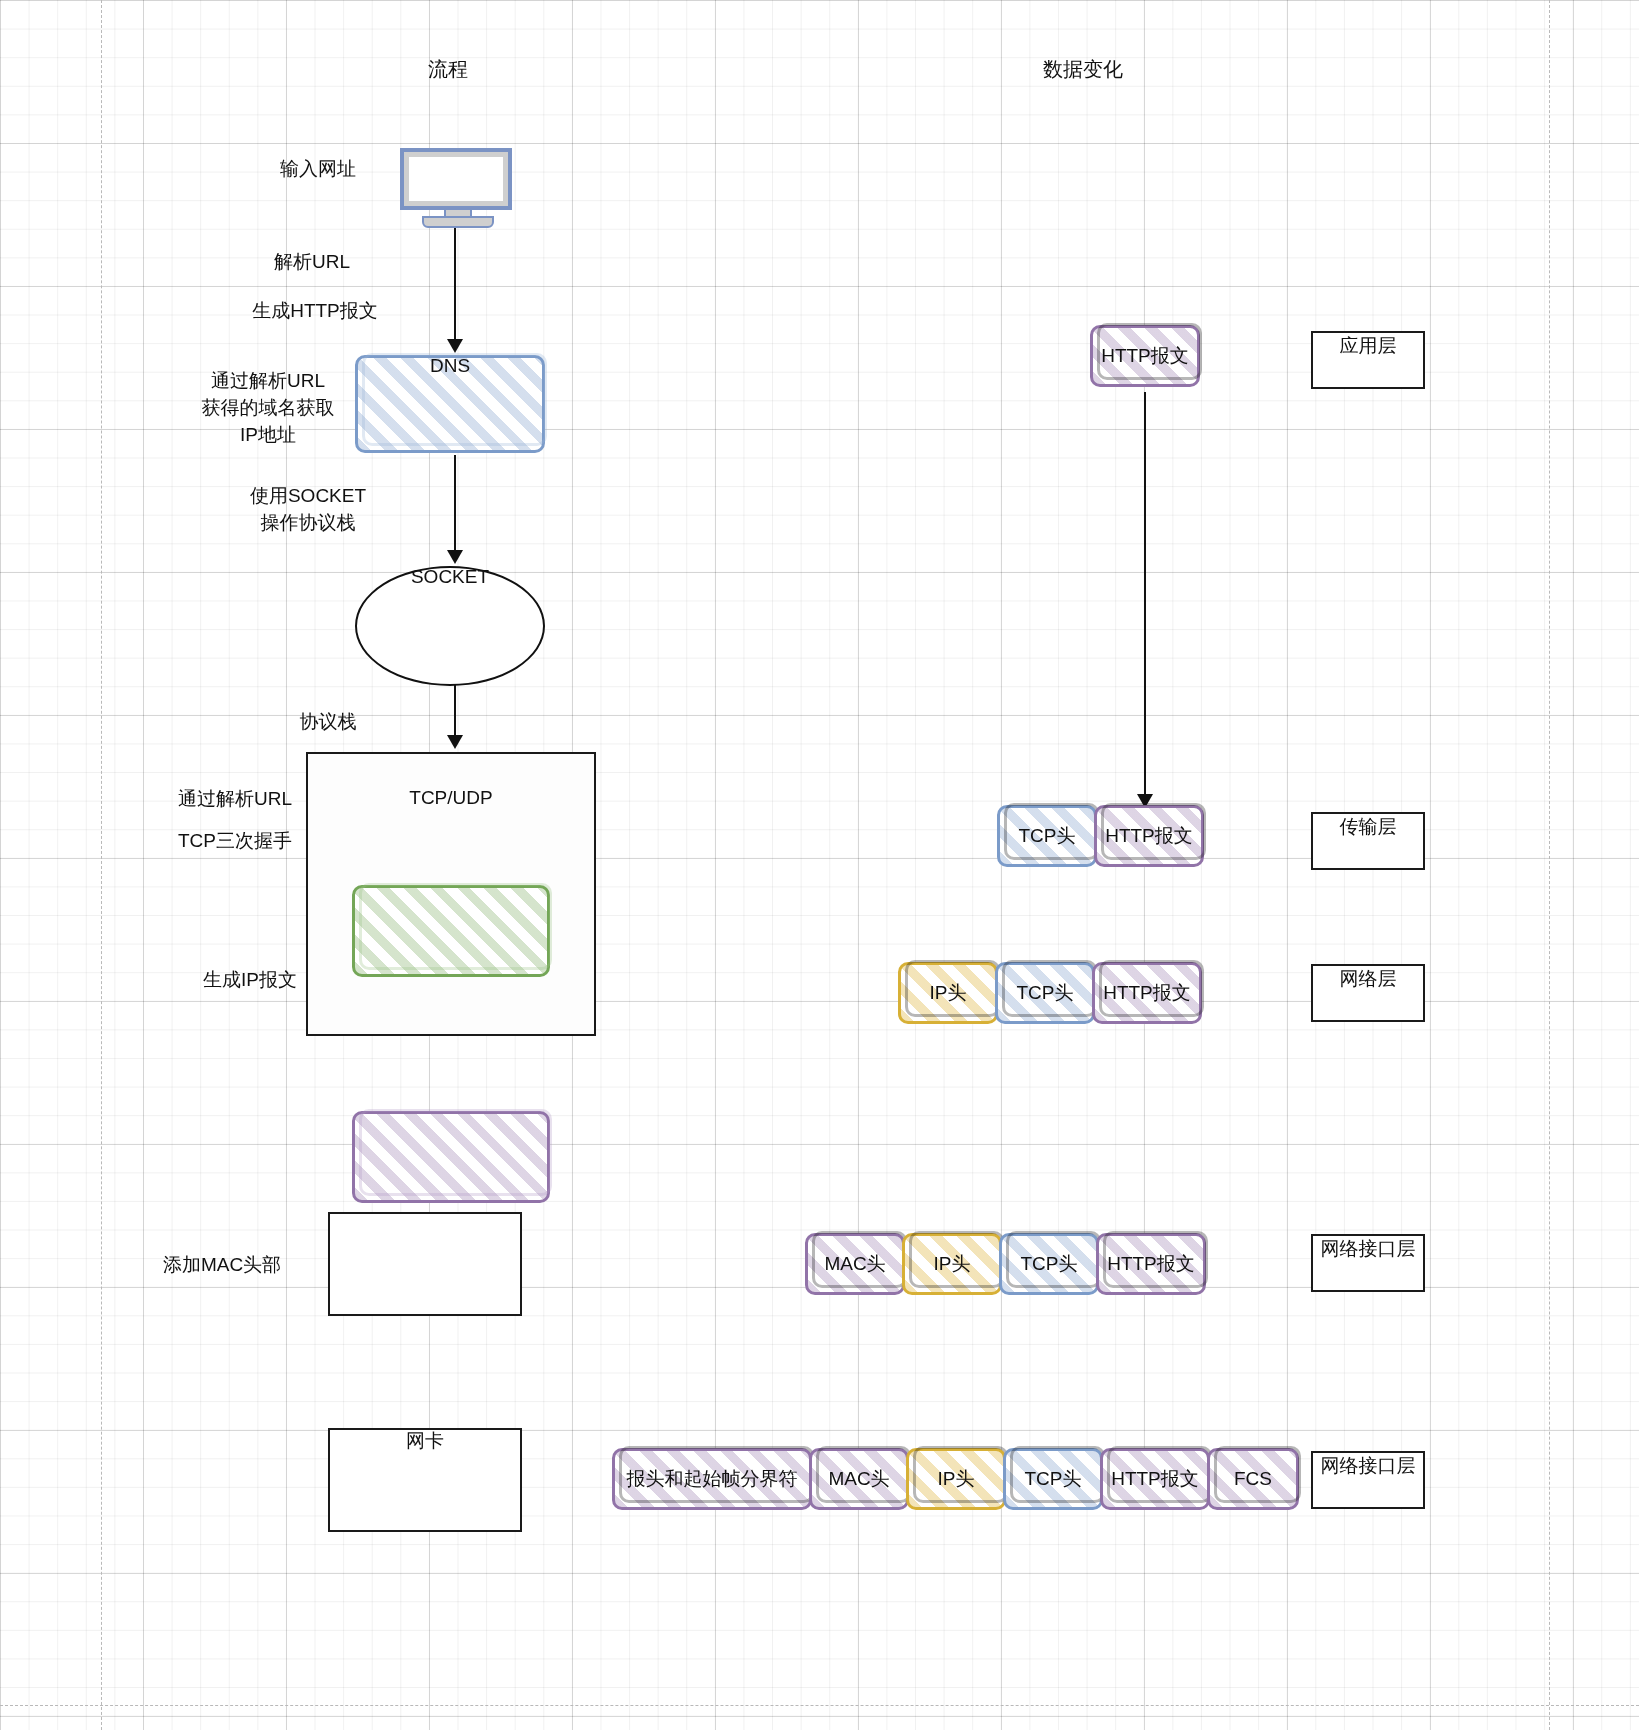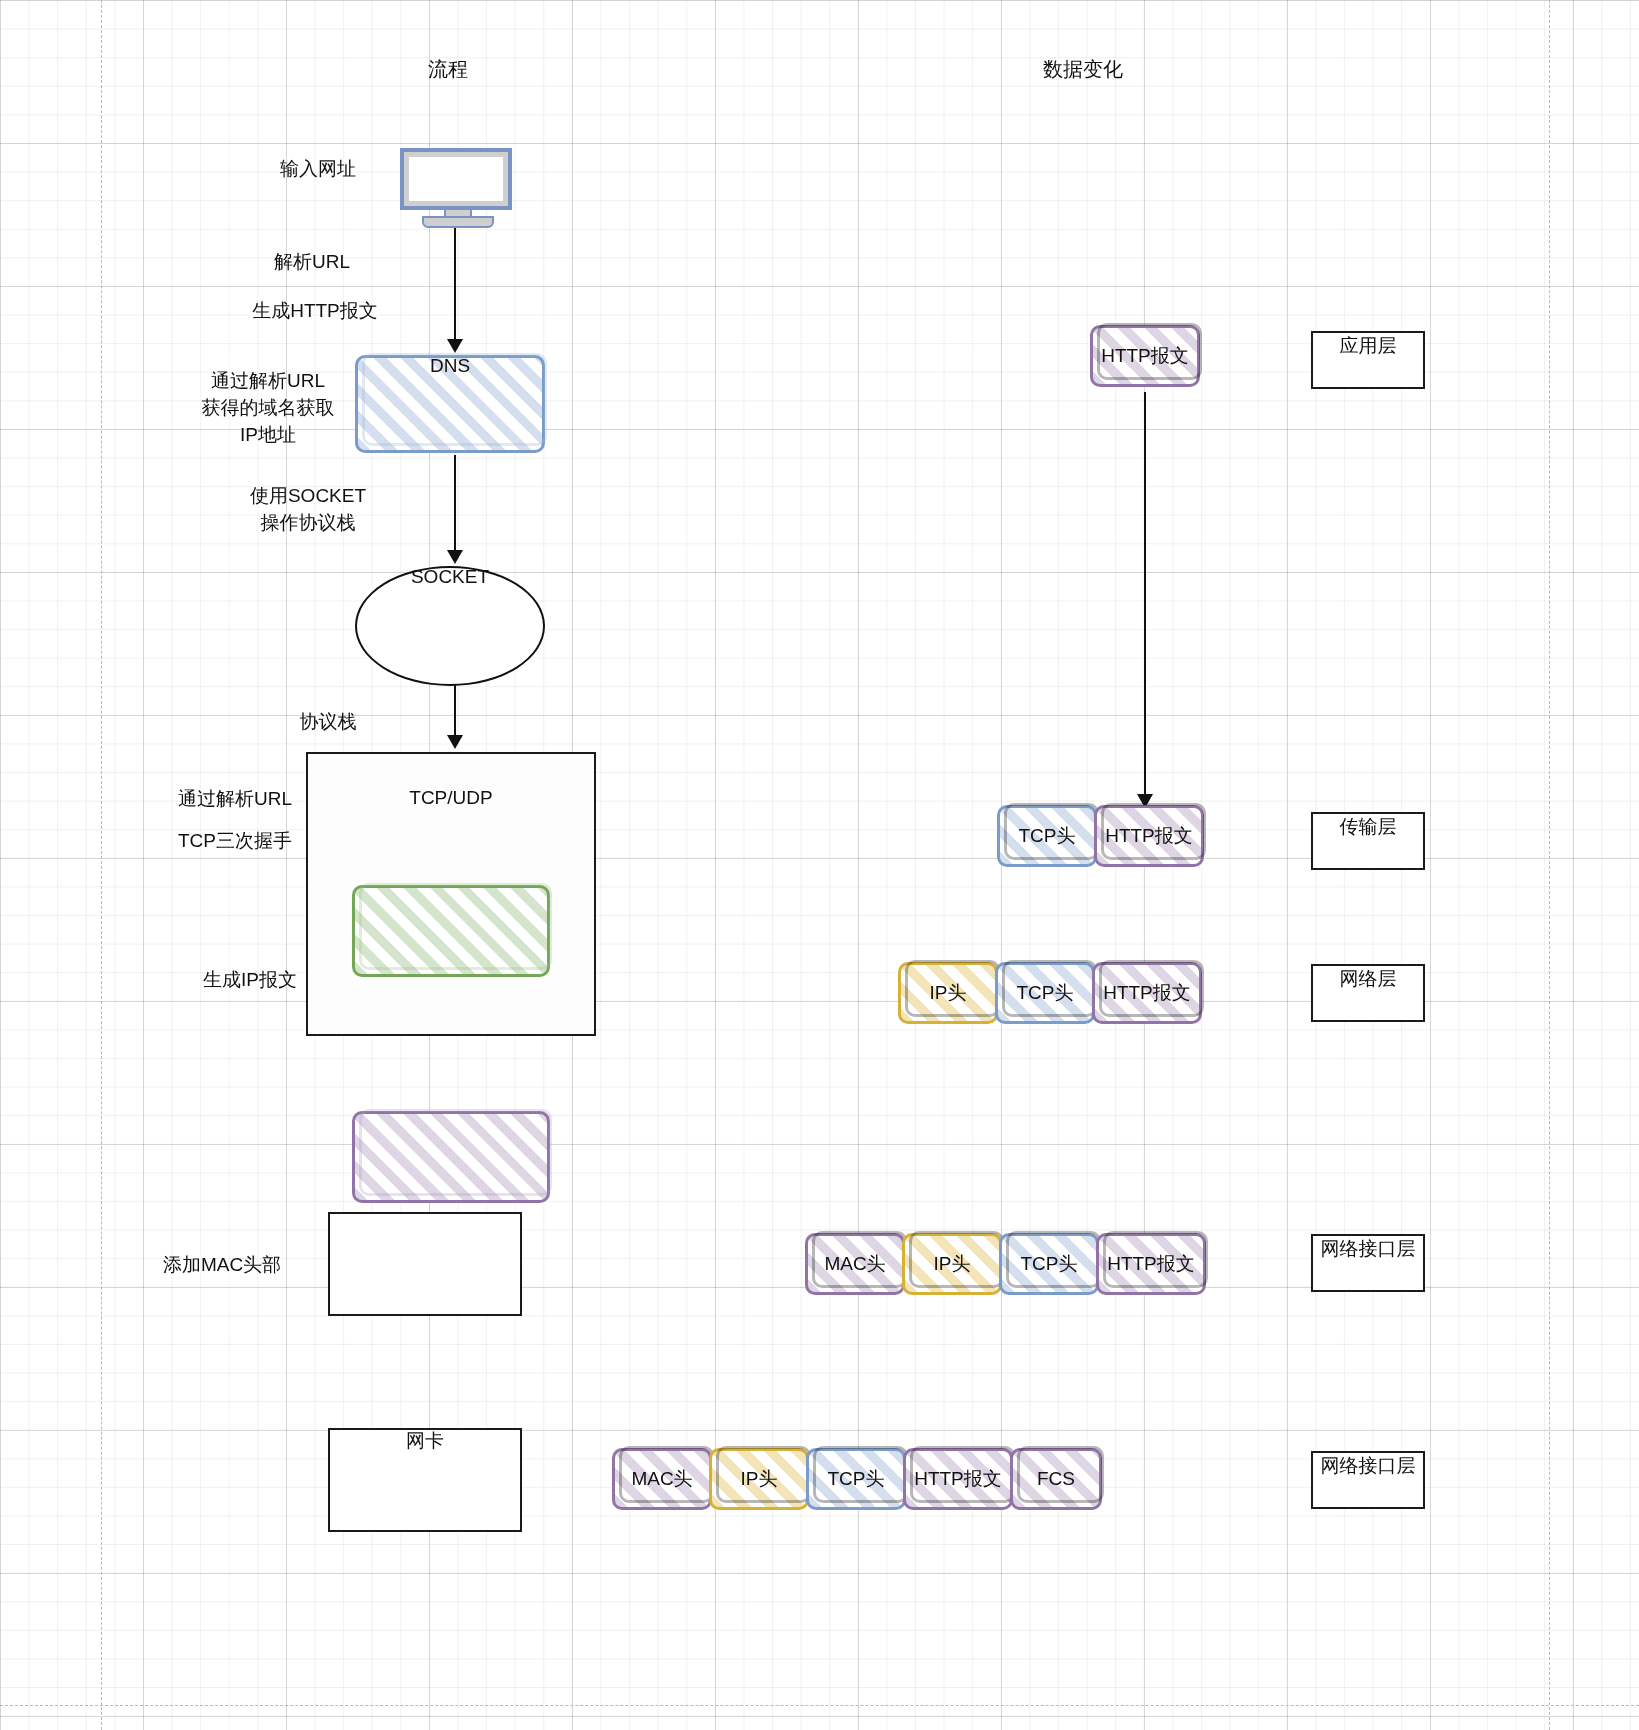--- a/index.html
+++ b/index.html
@@ -252,20 +252,21 @@
     </div>
 
   <div class="chain" id="chain-link" style="left:805px;top:1233px;">
       <div class="pkt h-purple sketch sk-purple" style="width: 100px;">MAC头</div>
       <div class="pkt h-yellow sketch sk-yellow" style="width: 100px;">IP头</div>
       <div class="pkt h-blue sketch sk-blue" style="width: 100px;">TCP头</div>
       <div class="pkt h-purple sketch sk-purple" style="width: 110px;">HTTP报文</div>
     </div>
 
   <div class="chain" id="chain-frame" style="left:612px;top:1448px;">
+      <div class="pkt h-purple sketch sk-purple" style="width: 200px;">报头和起始帧分界符</div>
       <div class="pkt h-purple sketch sk-purple" style="width: 100px;">MAC头</div>
       <div class="pkt h-yellow sketch sk-yellow" style="width: 100px;">IP头</div>
       <div class="pkt h-blue sketch sk-blue" style="width: 100px;">TCP头</div>
       <div class="pkt h-purple sketch sk-purple" style="width: 110px;">HTTP报文</div>
       <div class="pkt h-purple sketch sk-purple" style="width: 92px;">FCS</div>
     </div>
 
   <div class="box layer-box" style="left:1311px;top:331px;width:114px;height:58px;">
     <span>应用层</span>
   </div>

